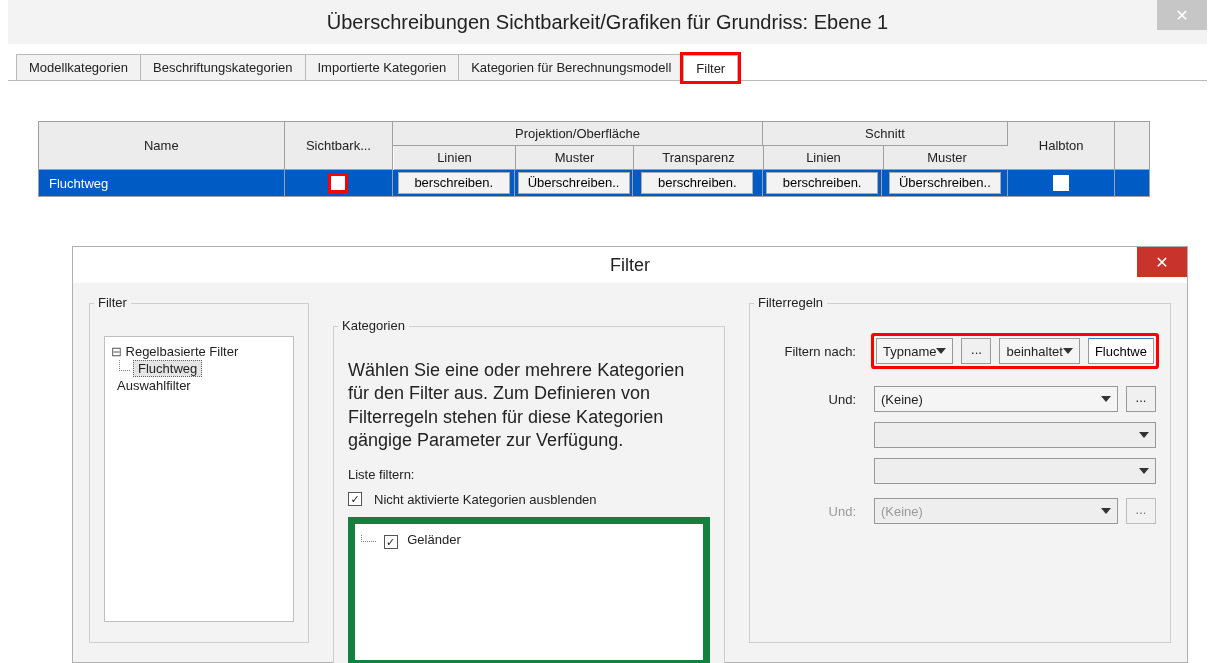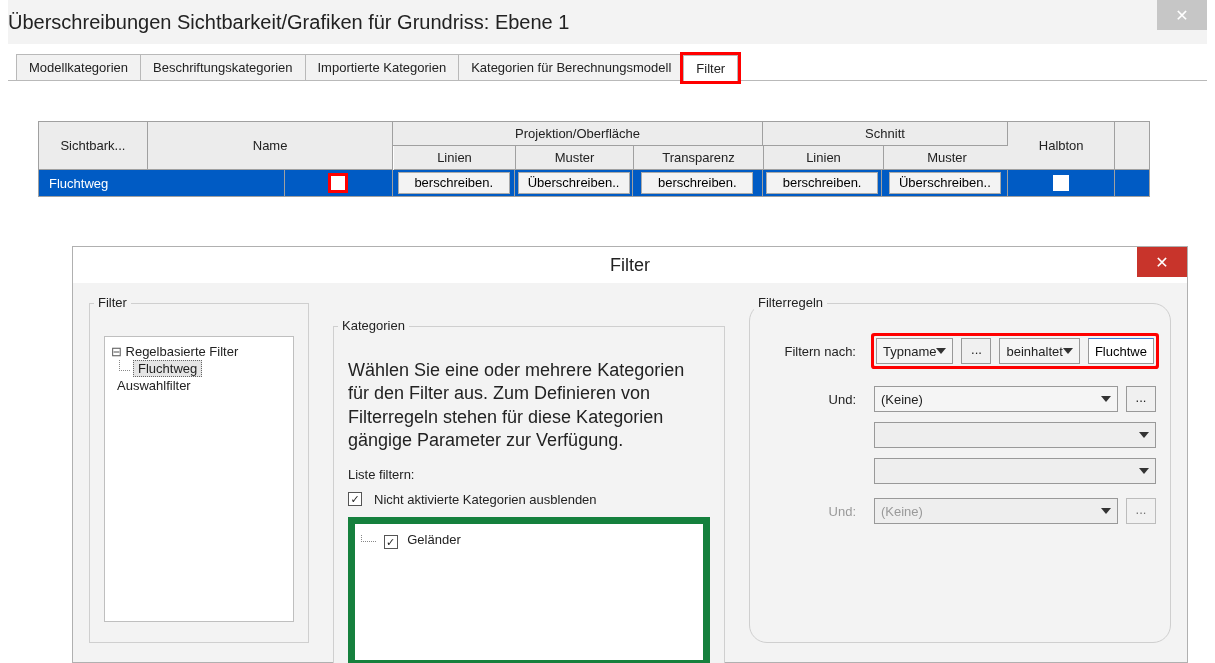--- a/index.html
+++ b/index.html
@@ -23,21 +23,21 @@
   }
   .vg-titlebar {
     display: flex;
     align-items: center;
     height: 44px;
     background: #f3f3f3;
     position: relative;
   }
   .vg-titlebar .title {
     flex: 1;
-    text-align: left;
+    text-align: center;
     font-size: 20px;
   }
   .vg-titlebar .close {
     width: 50px;
     height: 30px;
     background: #c6c6c6;
     color: #fff;
     display: flex;
     align-items: center;
     justify-content: center;
@@ -184,21 +184,21 @@
     position: absolute;
     top: -9px;
     left: 4px;
     padding: 0 4px;
     background: #f3f3f3;
     font-size: 13px;
   }
 
   .gb-filter     { width: 220px; height: 340px; }
   .gb-categories { width: 392px; height: 340px; margin-top: 23px; }
-  .gb-rules      { flex: 1;      height: 340px; border-radius: 18px; }
+  .gb-rules      { flex: 1;      height: 340px; }
 
   
   .tree {
     border: 1px solid #bfbfbf;
     background: #fff;
     height: 286px;
     padding: 6px 4px;
     font-size: 13px;
   }
   .tree-item { padding: 1px 2px; white-space: nowrap; }
@@ -301,22 +301,22 @@
     <div class="vg-tab">Modellkategorien</div>
     <div class="vg-tab">Beschriftungskategorien</div>
     <div class="vg-tab">Importierte Kategorien</div>
     <div class="vg-tab">Kategorien für Berechnungsmodell</div>
     <div class="vg-tab active highlight">Filter</div>
   </div>
 
   <div class="filter-table">
 
     <div class="ft-row ft-header-top">
+      <div class="ft-cell span2r hcell-name">Name</div>
       <div class="ft-cell span2r hcell-vis">Sichtbark...</div>
-      <div class="ft-cell span2r hcell-name">Name</div>
       <div class="ft-cell hcell-proj-group">Projektion/Oberfläche</div>
       <div class="ft-cell hcell-cut-group">Schnitt</div>
       <div class="ft-cell span2r hcell-halftone">Halbton</div>
       <div class="ft-cell span2r hcell-tail"></div>
     </div>
 
     <div class="ft-row ft-header-bot" style="margin-top:-24px; margin-left:355px; width:616px;">
       <div class="ft-cell hcell-proj-l">Linien</div>
       <div class="ft-cell hcell-proj-m">Muster</div>
       <div class="ft-cell hcell-proj-t">Transparenz</div>

